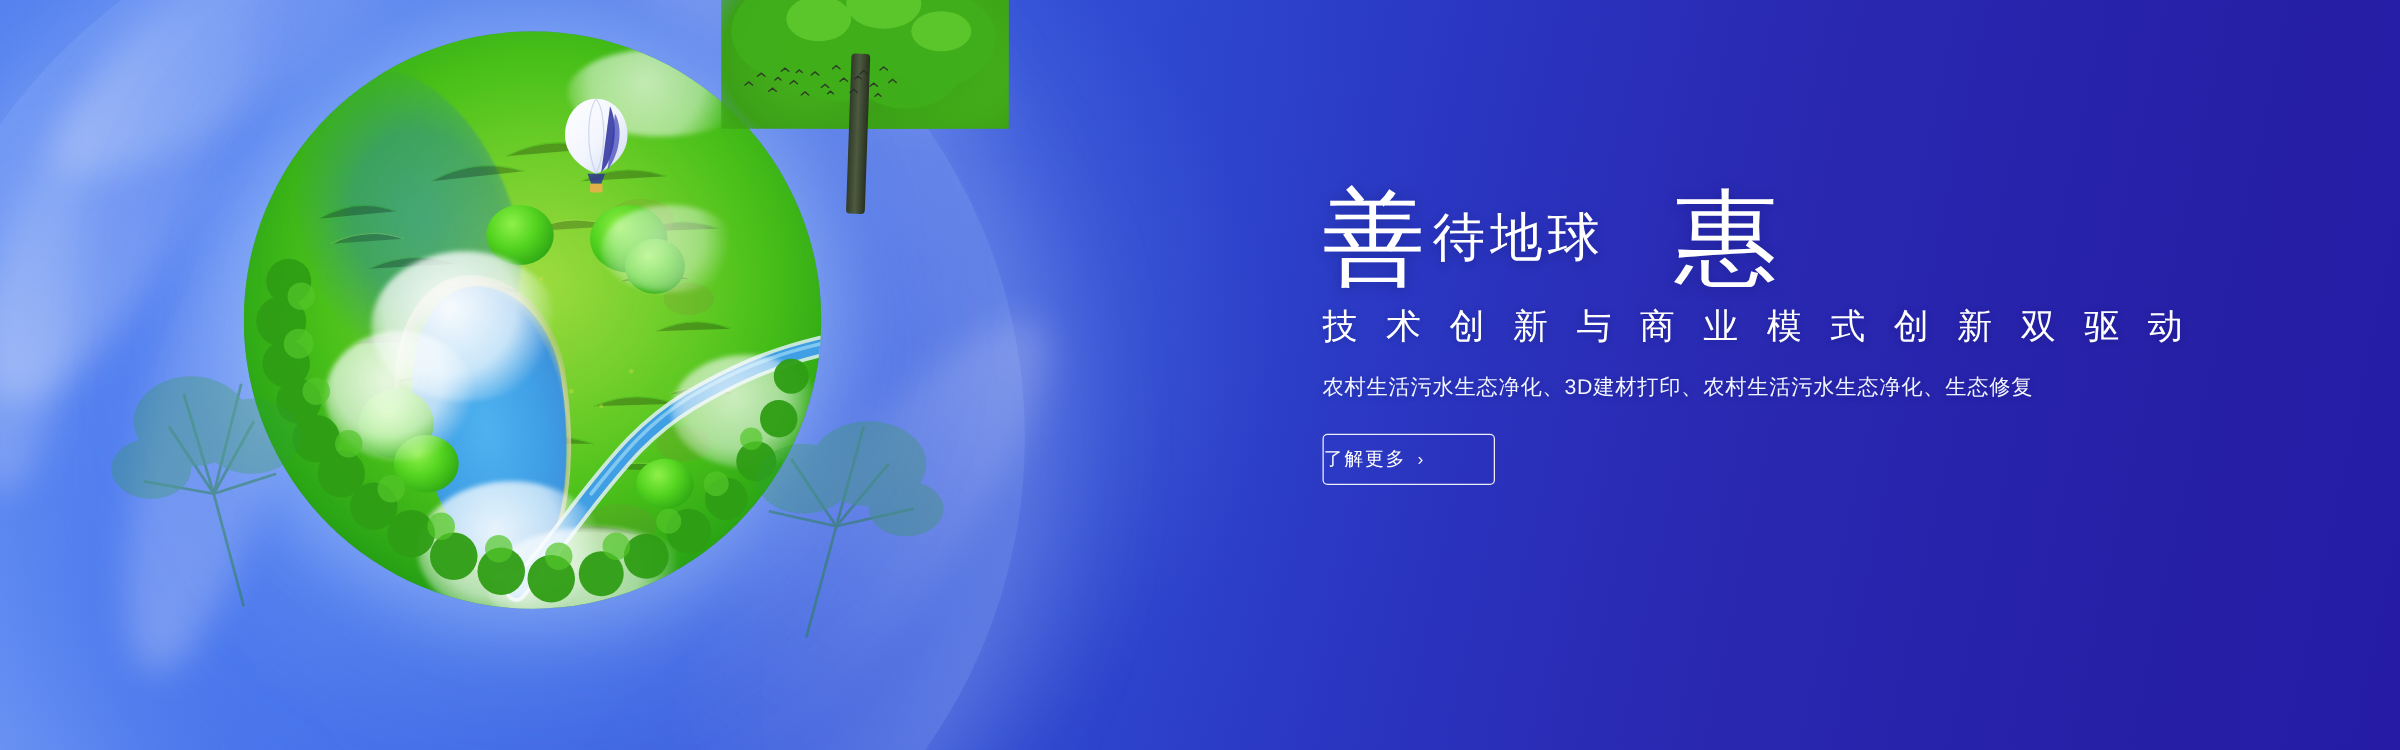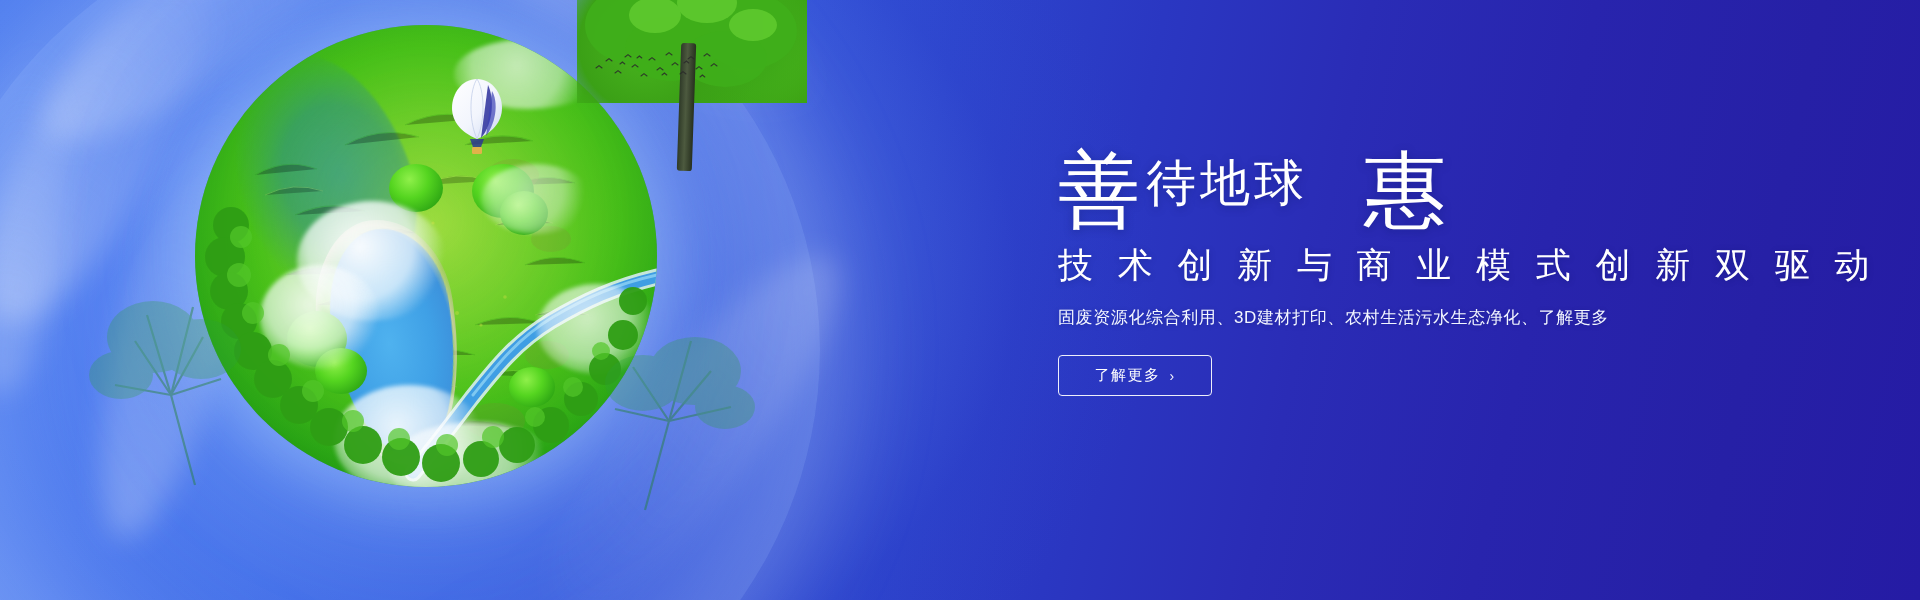--- a/index.html
+++ b/index.html
@@ -188,56 +188,55 @@
   .h-big{
     font-family:"Liberation Serif","DejaVu Serif",serif;
     font-size:82px;
     line-height:.92;
     font-weight:400;
     letter-spacing:0;
     text-shadow:0 2px 10px rgba(10,20,90,0.35);
     position:relative; top:6px;
   }
   .h-small{
-    font-family:Liberation Mono, monospace;
-    font-size:50px;
+    font-family:Liberation Serif, serif;
+    font-size:42px;
     line-height:1;
     font-weight:400;
     letter-spacing:4px;
     padding-left:6px;
     position:relative; top:-10px;
     text-shadow:0 2px 8px rgba(10,20,90,0.35);
   }
   .h-gap{ width:56px; }
 
   .subtitle{
     margin-top:22px;
     color:#ffffff;
-    font-size:35px;
+    font-size:28px;
     letter-spacing:7.5px;
     line-height:1.2;
     white-space:nowrap;
     text-shadow:0 1px 6px rgba(10,20,90,0.30);
   }
   .desc{
     margin-top:21px;
     color:#f2f5ff;
     font-size:17px;
     letter-spacing:.6px;
     line-height:1.3;
     white-space:nowrap;
     text-shadow:0 1px 5px rgba(10,20,90,0.30);
   }
   .cta{
     margin-top:26px;
     display:inline-flex;
     align-items:center;
-    justify-content:center;
     gap:9px;
-    width:154px; height:41px;
+    width:138px; height:41px;
     border:1px solid rgba(255,255,255,0.92);
     border-radius:4px;
     background:transparent;
     color:#ffffff;
     font-size:15px;
     letter-spacing:1.5px;
     cursor:pointer;
     font-family:"Liberation Sans","DejaVu Sans",sans-serif;
   }
   .cta .chev{ font-size:14px; opacity:.95; position:relative; top:0px;}
@@ -477,21 +476,21 @@
 
     <div class="headline">
       <span class="h-big">善</span>
       <span class="h-small">待地球</span>
       <span class="h-gap"></span>
       <span class="h-big">惠</span>
     </div>
 
     <div class="subtitle">技 术 创 新 与 商 业 模 式 创 新 双 驱 动</div>
 
-    <div class="desc">固废资源化综合利用、3D建材打印、农村生活污水生态净化、了解更多</div>
+    <div class="desc">农村生活污水生态净化、3D建材打印、农村生活污水生态净化、生态修复</div>
 
     <button class="cta">
       <span>了解更多</span>
       <span class="chev">›</span>
     </button>
 
   </div>
 </div>
 
 </body></html>

